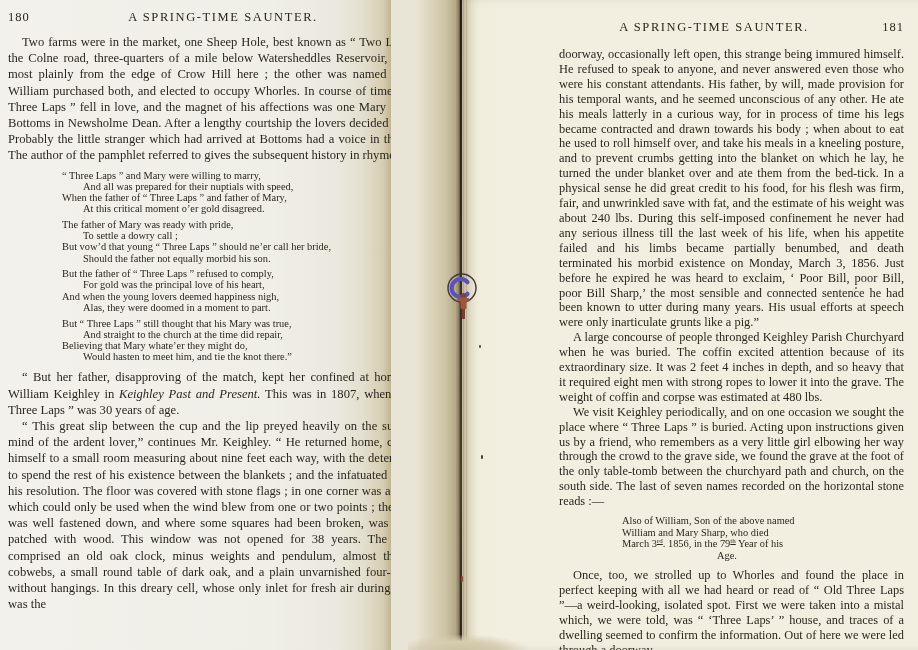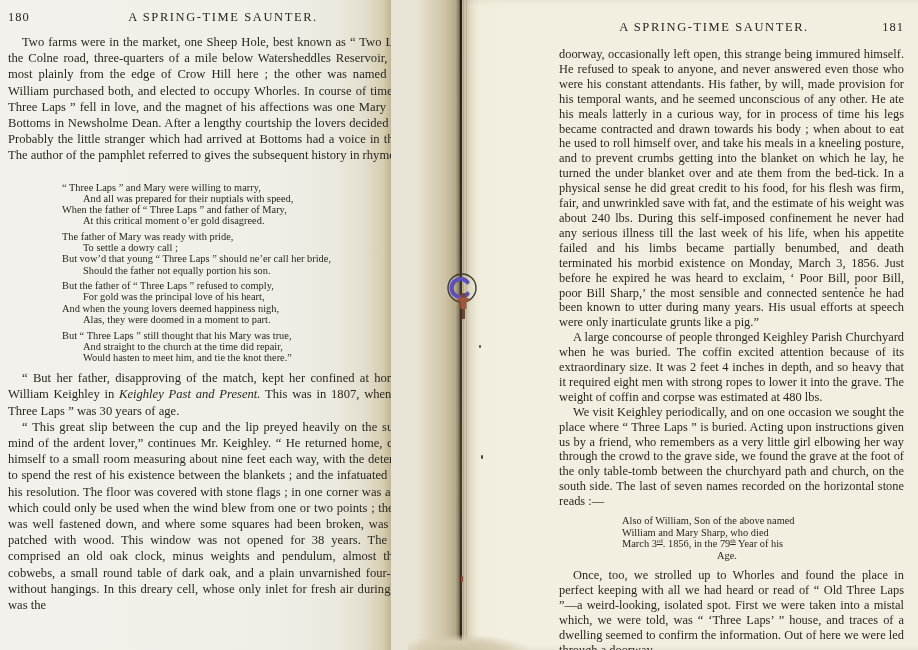--- a/index.html
+++ b/index.html
@@ -43,21 +43,21 @@
   .textcol{position:absolute;}
   .textcol.left-col{left:8px;top:10px;width:430px;}
   .textcol.right-col{left:62px;top:20px;width:380px;}
   .paras{margin:0;}
   .left-col .paras.top{margin-top:9px;}
   .right-col .paras.top{margin-top:12px;}
   .bodyp{margin:0;text-align:justify;}
   .left-col .bodyp{font-size:12.6px;line-height:16.2px;}
   .right-col .bodyp{font-size:12.4px;line-height:14.9px;margin-left:35px;}
   .bodyp.ind{text-indent:14px;}
-  .poem{margin:18px 0 7px 54px;font-size:10.4px;line-height:11.2px;}
+  .poem{margin:6px 0 7px 54px;font-size:10.4px;line-height:11.2px;}
   .stanza{margin:0 0 4.5px 0;}
   .pline{white-space:nowrap;}
   .pline.pind{padding-left:21px;}
   .inscription{margin:6px 0 7px 98px;font-size:10.4px;line-height:11.5px;width:210px;}
   .iline{white-space:nowrap;}
   .iline.center{text-align:center;white-space:normal;}
   sup{font-size:7px;line-height:0;text-decoration:underline;}
   .cursor-overlay{position:absolute;left:443px;top:268px;width:40px;height:56px;}
   .speck{position:absolute;border-radius:1px;}
 </style>
@@ -78,31 +78,32 @@
         <div class="stanza">
           <div class="pline">“ Three Laps ” and Mary were willing to marry,</div>
           <div class="pline pind">And all was prepared for their nuptials with speed,</div>
           <div class="pline">When the father of “ Three Laps ” and father of Mary,</div>
           <div class="pline pind">At this critical moment o’er gold disagreed.</div>
         </div>
         <div class="stanza">
           <div class="pline">The father of Mary was ready with pride,</div>
           <div class="pline pind">To settle a dowry call ;</div>
           <div class="pline">But vow’d that young “ Three Laps ” should ne’er call her bride,</div>
-          <div class="pline pind">Should the father not equally portion his son.</div>
+          <div class="pline pind">Should the father not equally morbid his son.</div>
         </div>
         <div class="stanza">
           <div class="pline">But the father of “ Three Laps ” refused to comply,</div>
           <div class="pline pind">For gold was the principal love of his heart,</div>
           <div class="pline">And when the young lovers deemed happiness nigh,</div>
           <div class="pline pind">Alas, they were doomed in a moment to part.</div>
         </div>
         <div class="stanza">
           <div class="pline">But “ Three Laps ” still thought that his Mary was true,</div>
           <div class="pline pind">And straight to the church at the time did repair,</div>
+          <div class="pline">Believing that Mary whate’er they might do,</div>
           <div class="pline pind">Would hasten to meet him, and tie the knot there.”</div>
         </div>
       </div>
     <div class="paras">
         <p class="bodyp ind"><span>“ But her father, disapproving of the match, kept her confined at home,” says William Keighley in </span><i>Keighley Past and Present.</i><span> This was in 1807, when young “ Three Laps ” was 30 years of age.</span></p>
         <p class="bodyp ind"><span>“ This great slip between the cup and the lip preyed heavily on the susceptible mind of the ardent lover,” continues Mr. Keighley. “ He returned home, consigned himself to a small room measuring about nine feet each way, with the determination to spend the rest of his existence between the blankets ; and the infatuated man kept his resolution. The floor was covered with stone flags ; in one corner was a fireplace which could only be used when the wind blew from one or two points ; the window was well fastened down, and where some squares had been broken, was carefully patched with wood. This window was not opened for 38 years. The furniture comprised an old oak clock, minus weights and pendulum, almost thick with cobwebs, a small round table of dark oak, and a plain unvarnished four-post bed, without hangings. In this dreary cell, whose only inlet for fresh air during 38 years was the</span></p>
       </div>
   </div>
 </div>
 

